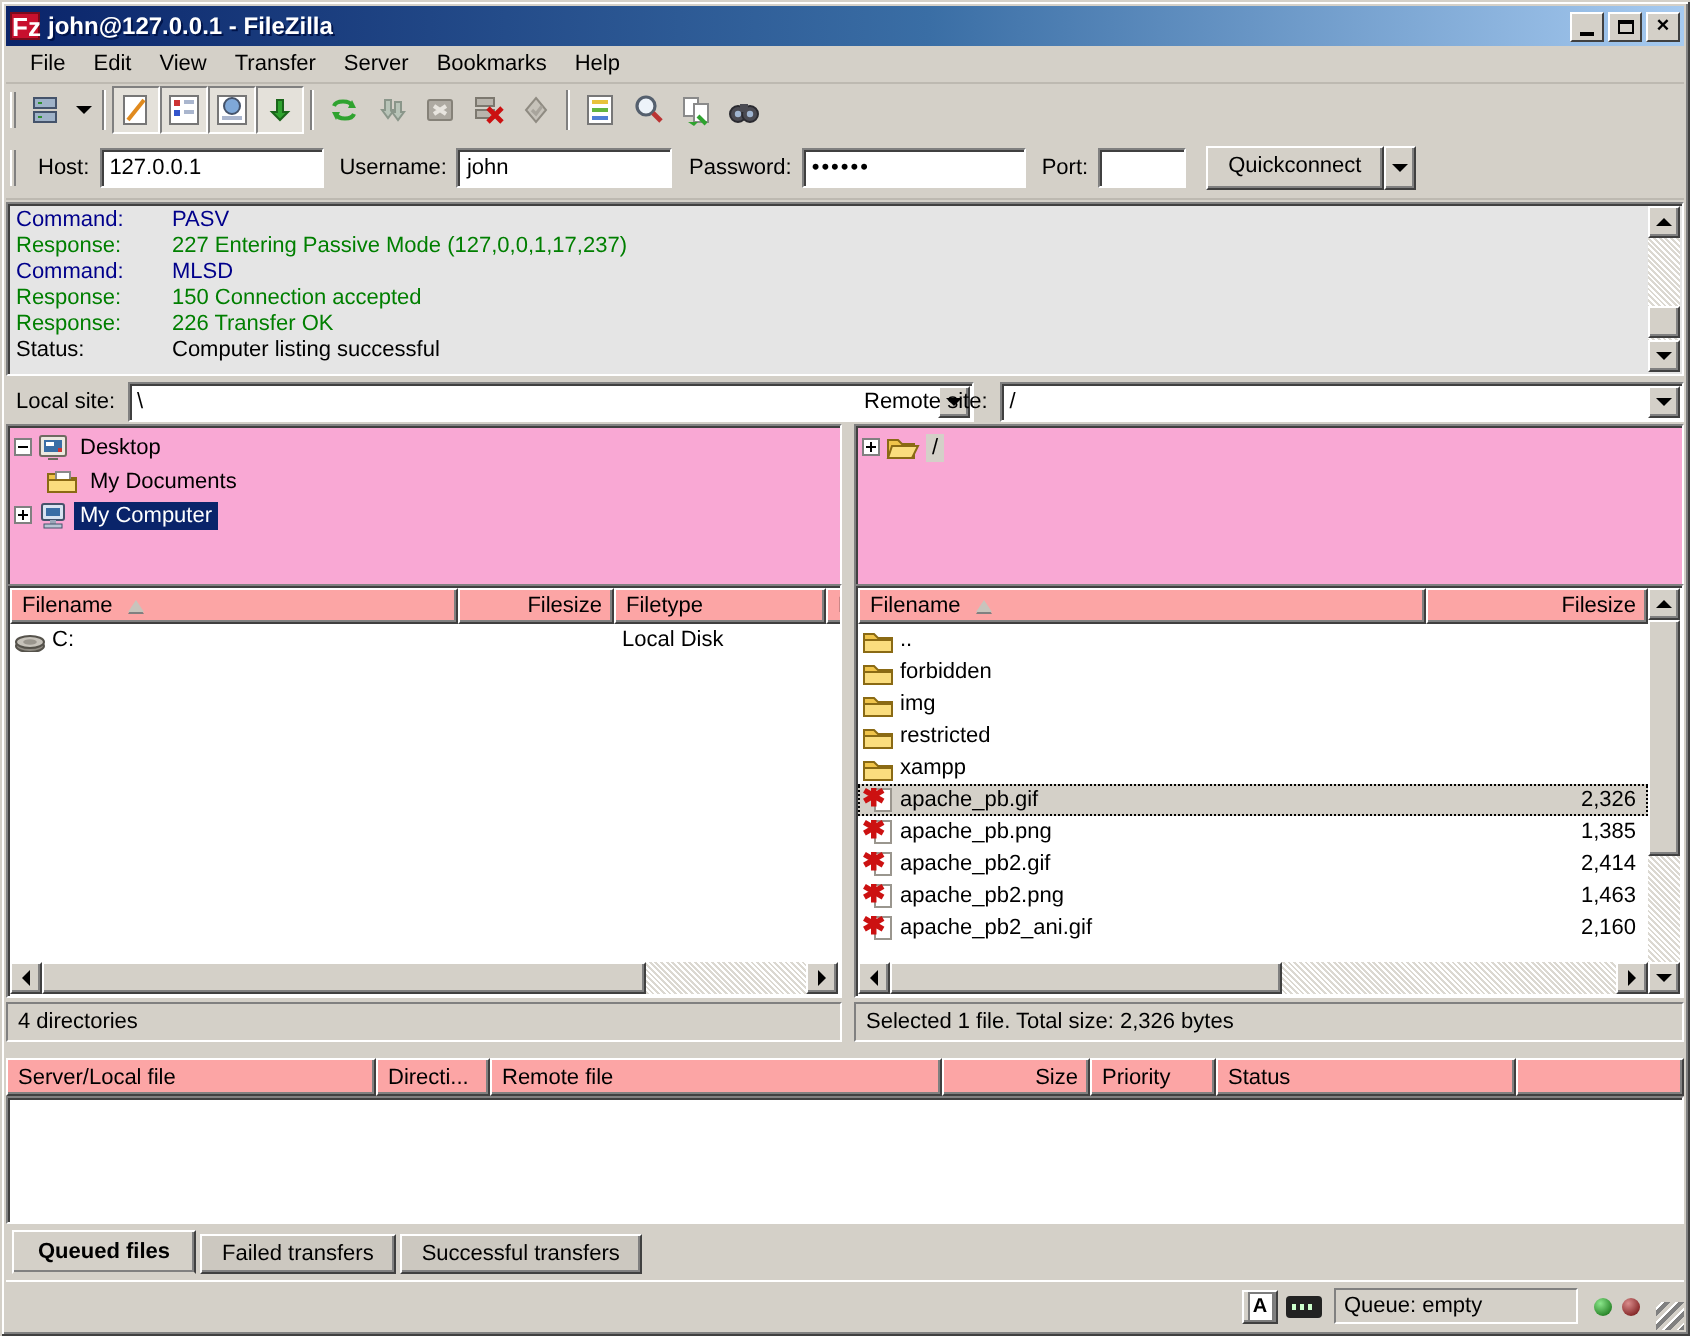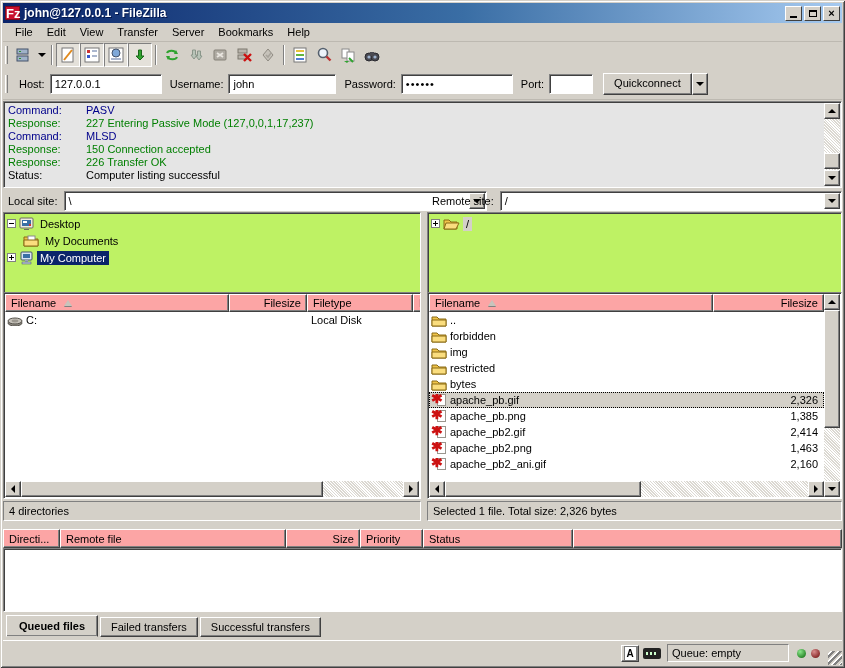--- a/index.html
+++ b/index.html
@@ -103,21 +103,21 @@
   .combo { flex:1; height:20px; background:#FFF; display:flex; align-items:stretch;
            border-top:1px solid #808080; border-left:1px solid #808080;
            border-right:1px solid #FFF; border-bottom:1px solid #FFF;
            box-shadow: inset 1px 1px 0 #404040; }
   .combo-value { flex:1; padding:3px 4px; white-space:nowrap; overflow:hidden; }
   .combo-btn { width:16px; margin:1px; display:flex; align-items:center; justify-content:center;
                background:#D4D0C8; border-top:1px solid #FFF; border-left:1px solid #FFF;
                border-right:1px solid #404040; border-bottom:1px solid #404040;
                box-shadow: inset -1px -1px 0 #808080; }
 
-  .tree-box { position:absolute; top:212px; height:91px; background:#bef264; overflow:hidden;
+  .tree-box { position:absolute; top:212px; height:91px; background:#f9a8d4; overflow:hidden;
               border-top:1px solid #808080; border-left:1px solid #808080;
               border-right:1px solid #FFF; border-bottom:1px solid #FFF;
               box-shadow: inset 1px 1px 0 #404040; padding:2px 0 0 3px; }
   #local-tree { left:3px; width:418px; }
   #remote-tree { left:427px; width:415px; }
   .tree-row { height:17px; display:flex; align-items:center; white-space:nowrap; }
   .pm-box { width:9px; height:9px; background:#FFF; border:1px solid #808080; flex:none;
             position:relative; margin-right:3px; }
   .pm-box::before { content:""; position:absolute; left:1px; right:1px; top:3px; height:1px; background:#000; }
   .pm-box.plus::after { content:""; position:absolute; top:1px; bottom:1px; left:3px; width:1px; background:#000; }
@@ -548,21 +548,21 @@
         <div class="c-size" style="flex:1"></div>
       </div>
       <div class="frow">
         <div class="c-name" style="width:284px">
             <span class="ficon">
               <svg class="fold" width="16" height="13">
                 <path d="M1 3 L6 3 L8 5 L15 5 L15 12 L1 12 Z" fill="#F0C44A" stroke="#8A6A14"></path>
                 <path d="M1 6 L15 6 L15 12 L1 12 Z" fill="#FADD7E" stroke="#8A6A14"></path>
               </svg>
             </span>
-            <span>bytes</span>
+            <span>xampp</span>
           </div>
         <div class="c-size" style="flex:1"></div>
       </div>
       <div class="frow selected">
         <div class="c-name" style="width:284px">
             <span class="ficon">
               <span class="img-icon">
                 <span class="sheet"></span>
                 <span class="splat">✱</span>
               </span>
@@ -638,20 +638,23 @@
       <div class="sb-btn">
           <div class="arr-right"></div>
         </div>
     </div>
   </div>
 
   <div class="pane-status" id="local-status">4 directories</div>
   <div class="pane-status" id="remote-status">Selected 1 file. Total size: 2,326 bytes</div>
 
   <div id="queue-header">
+    <div class="hcell" style="width:185px">
+        <span>Server/Local file</span>
+      </div>
     <div class="hcell" style="width:57px">
         <span>Directi...</span>
       </div>
     <div class="hcell" style="width:226px">
         <span>Remote file</span>
       </div>
     <div class="hcell num" style="width:74px">
         <span>Size</span>
       </div>
     <div class="hcell" style="width:63px">

